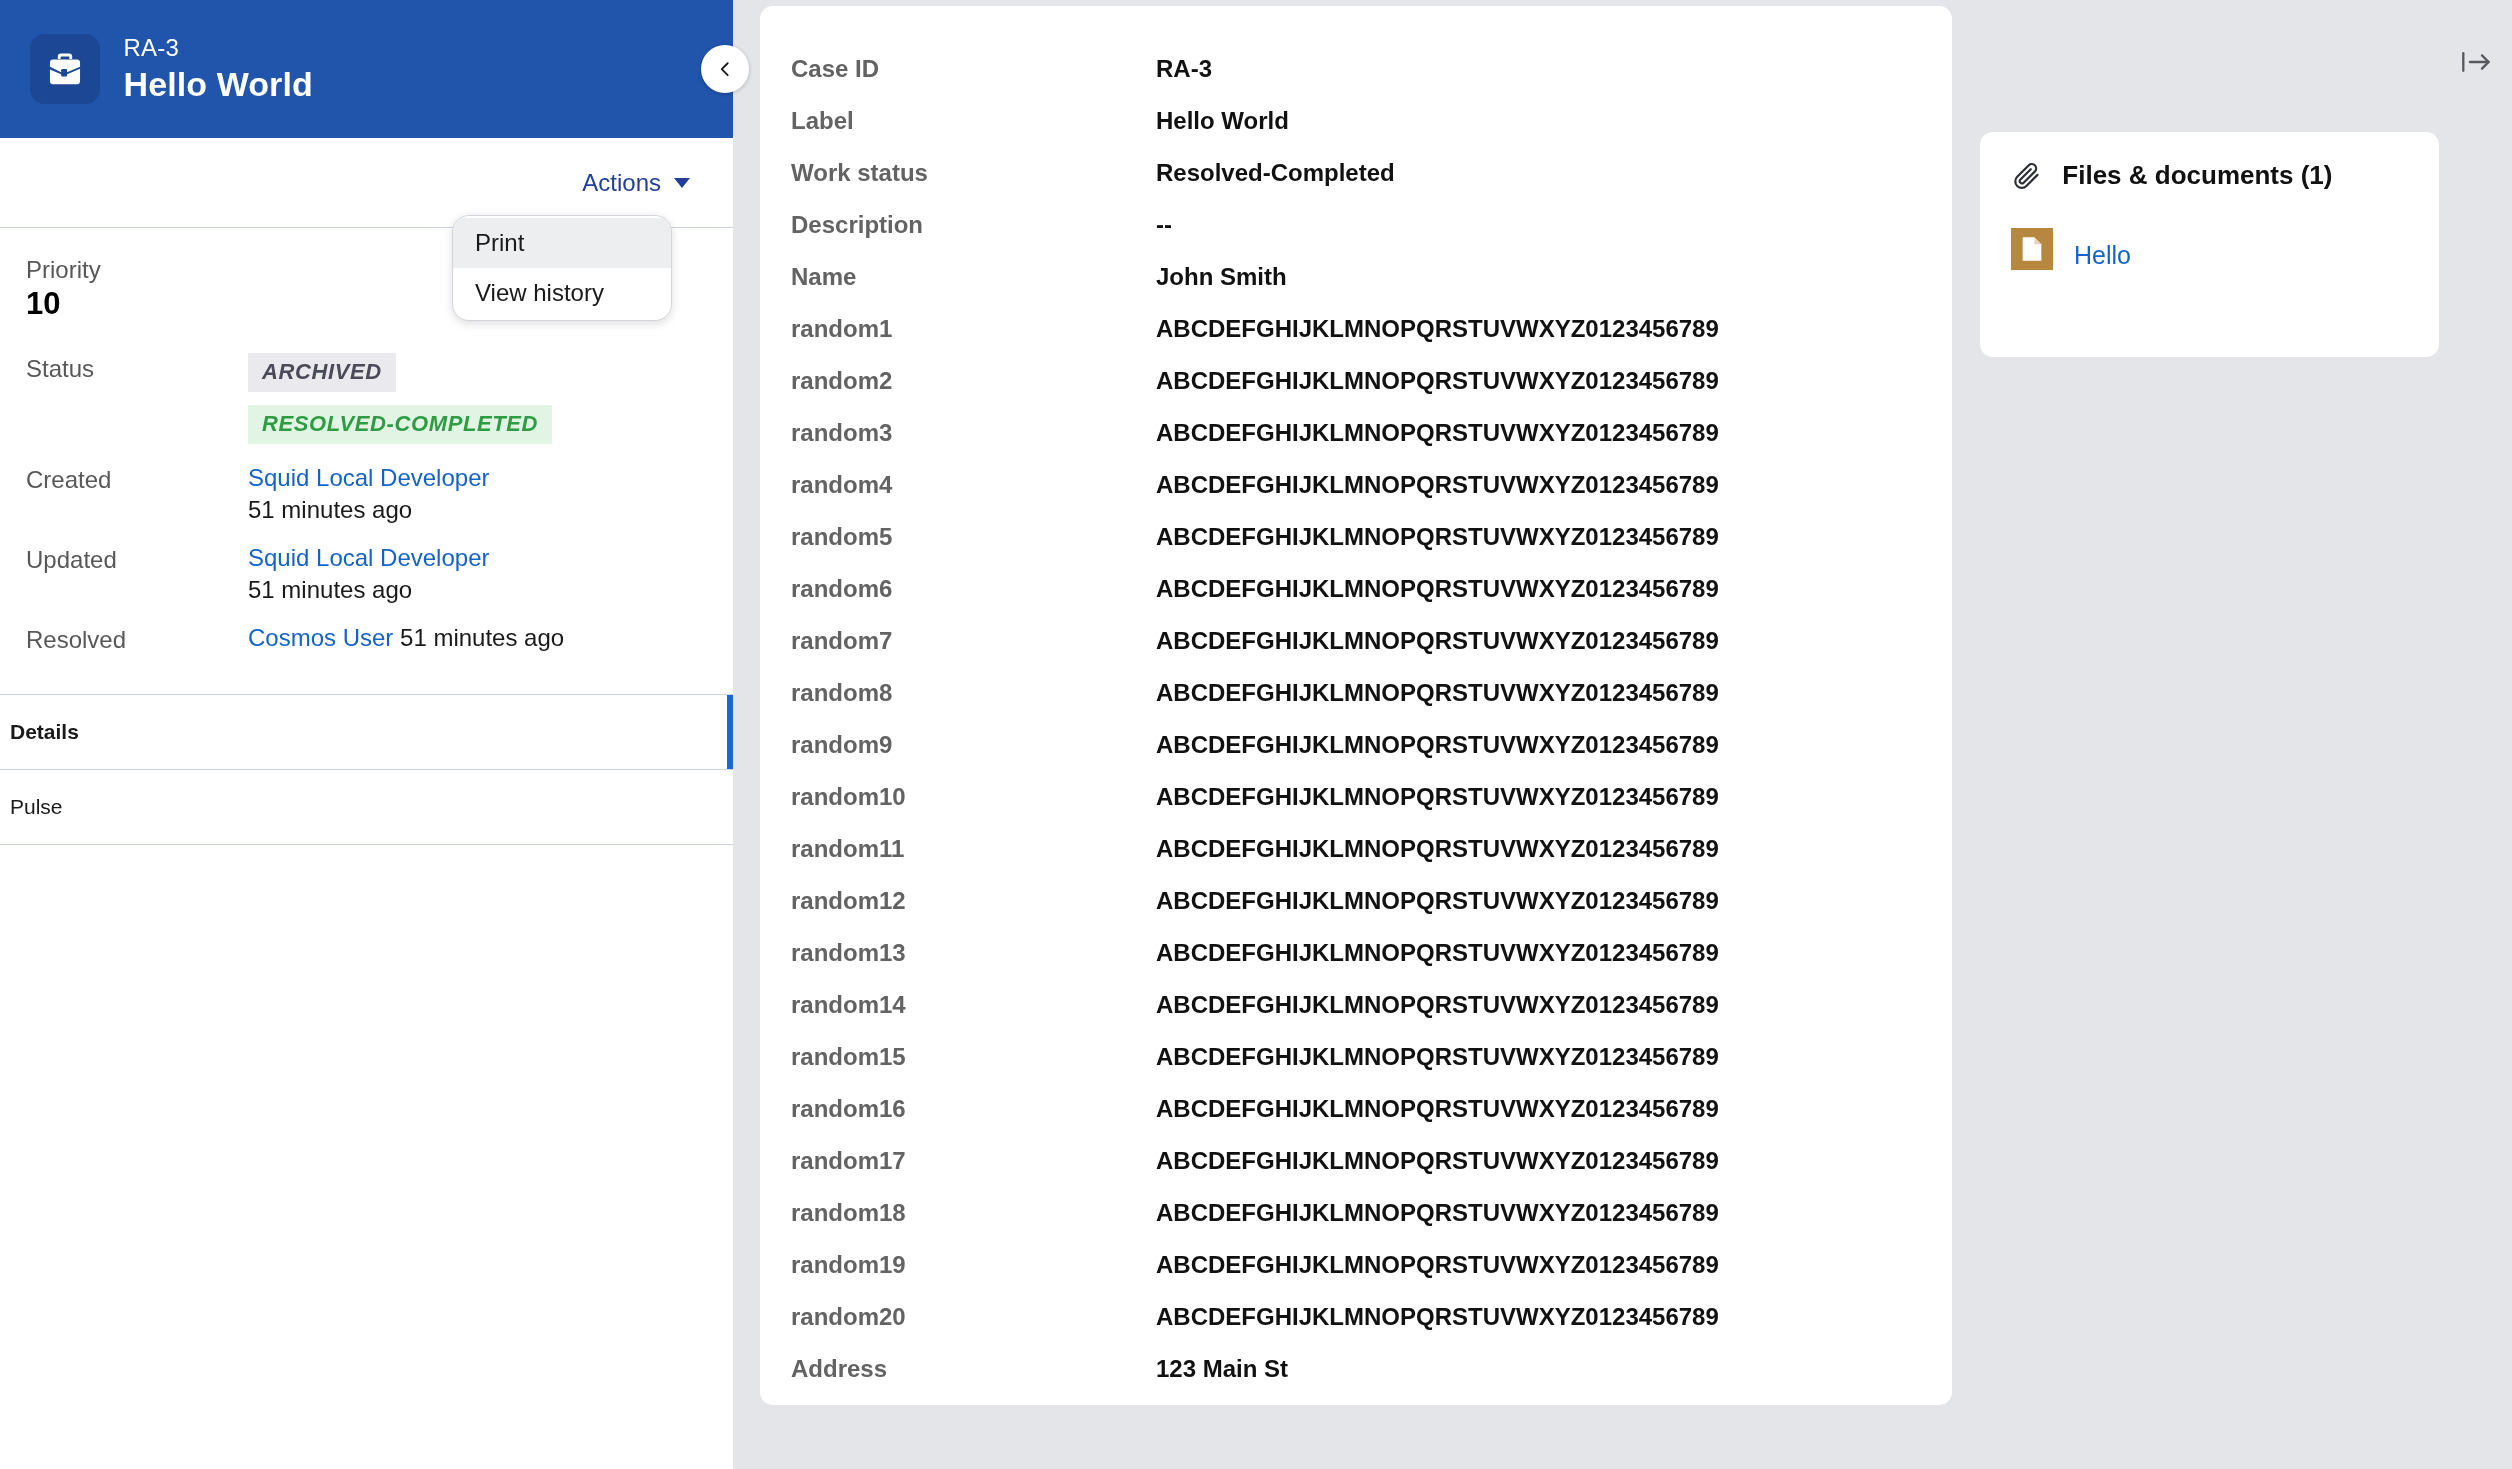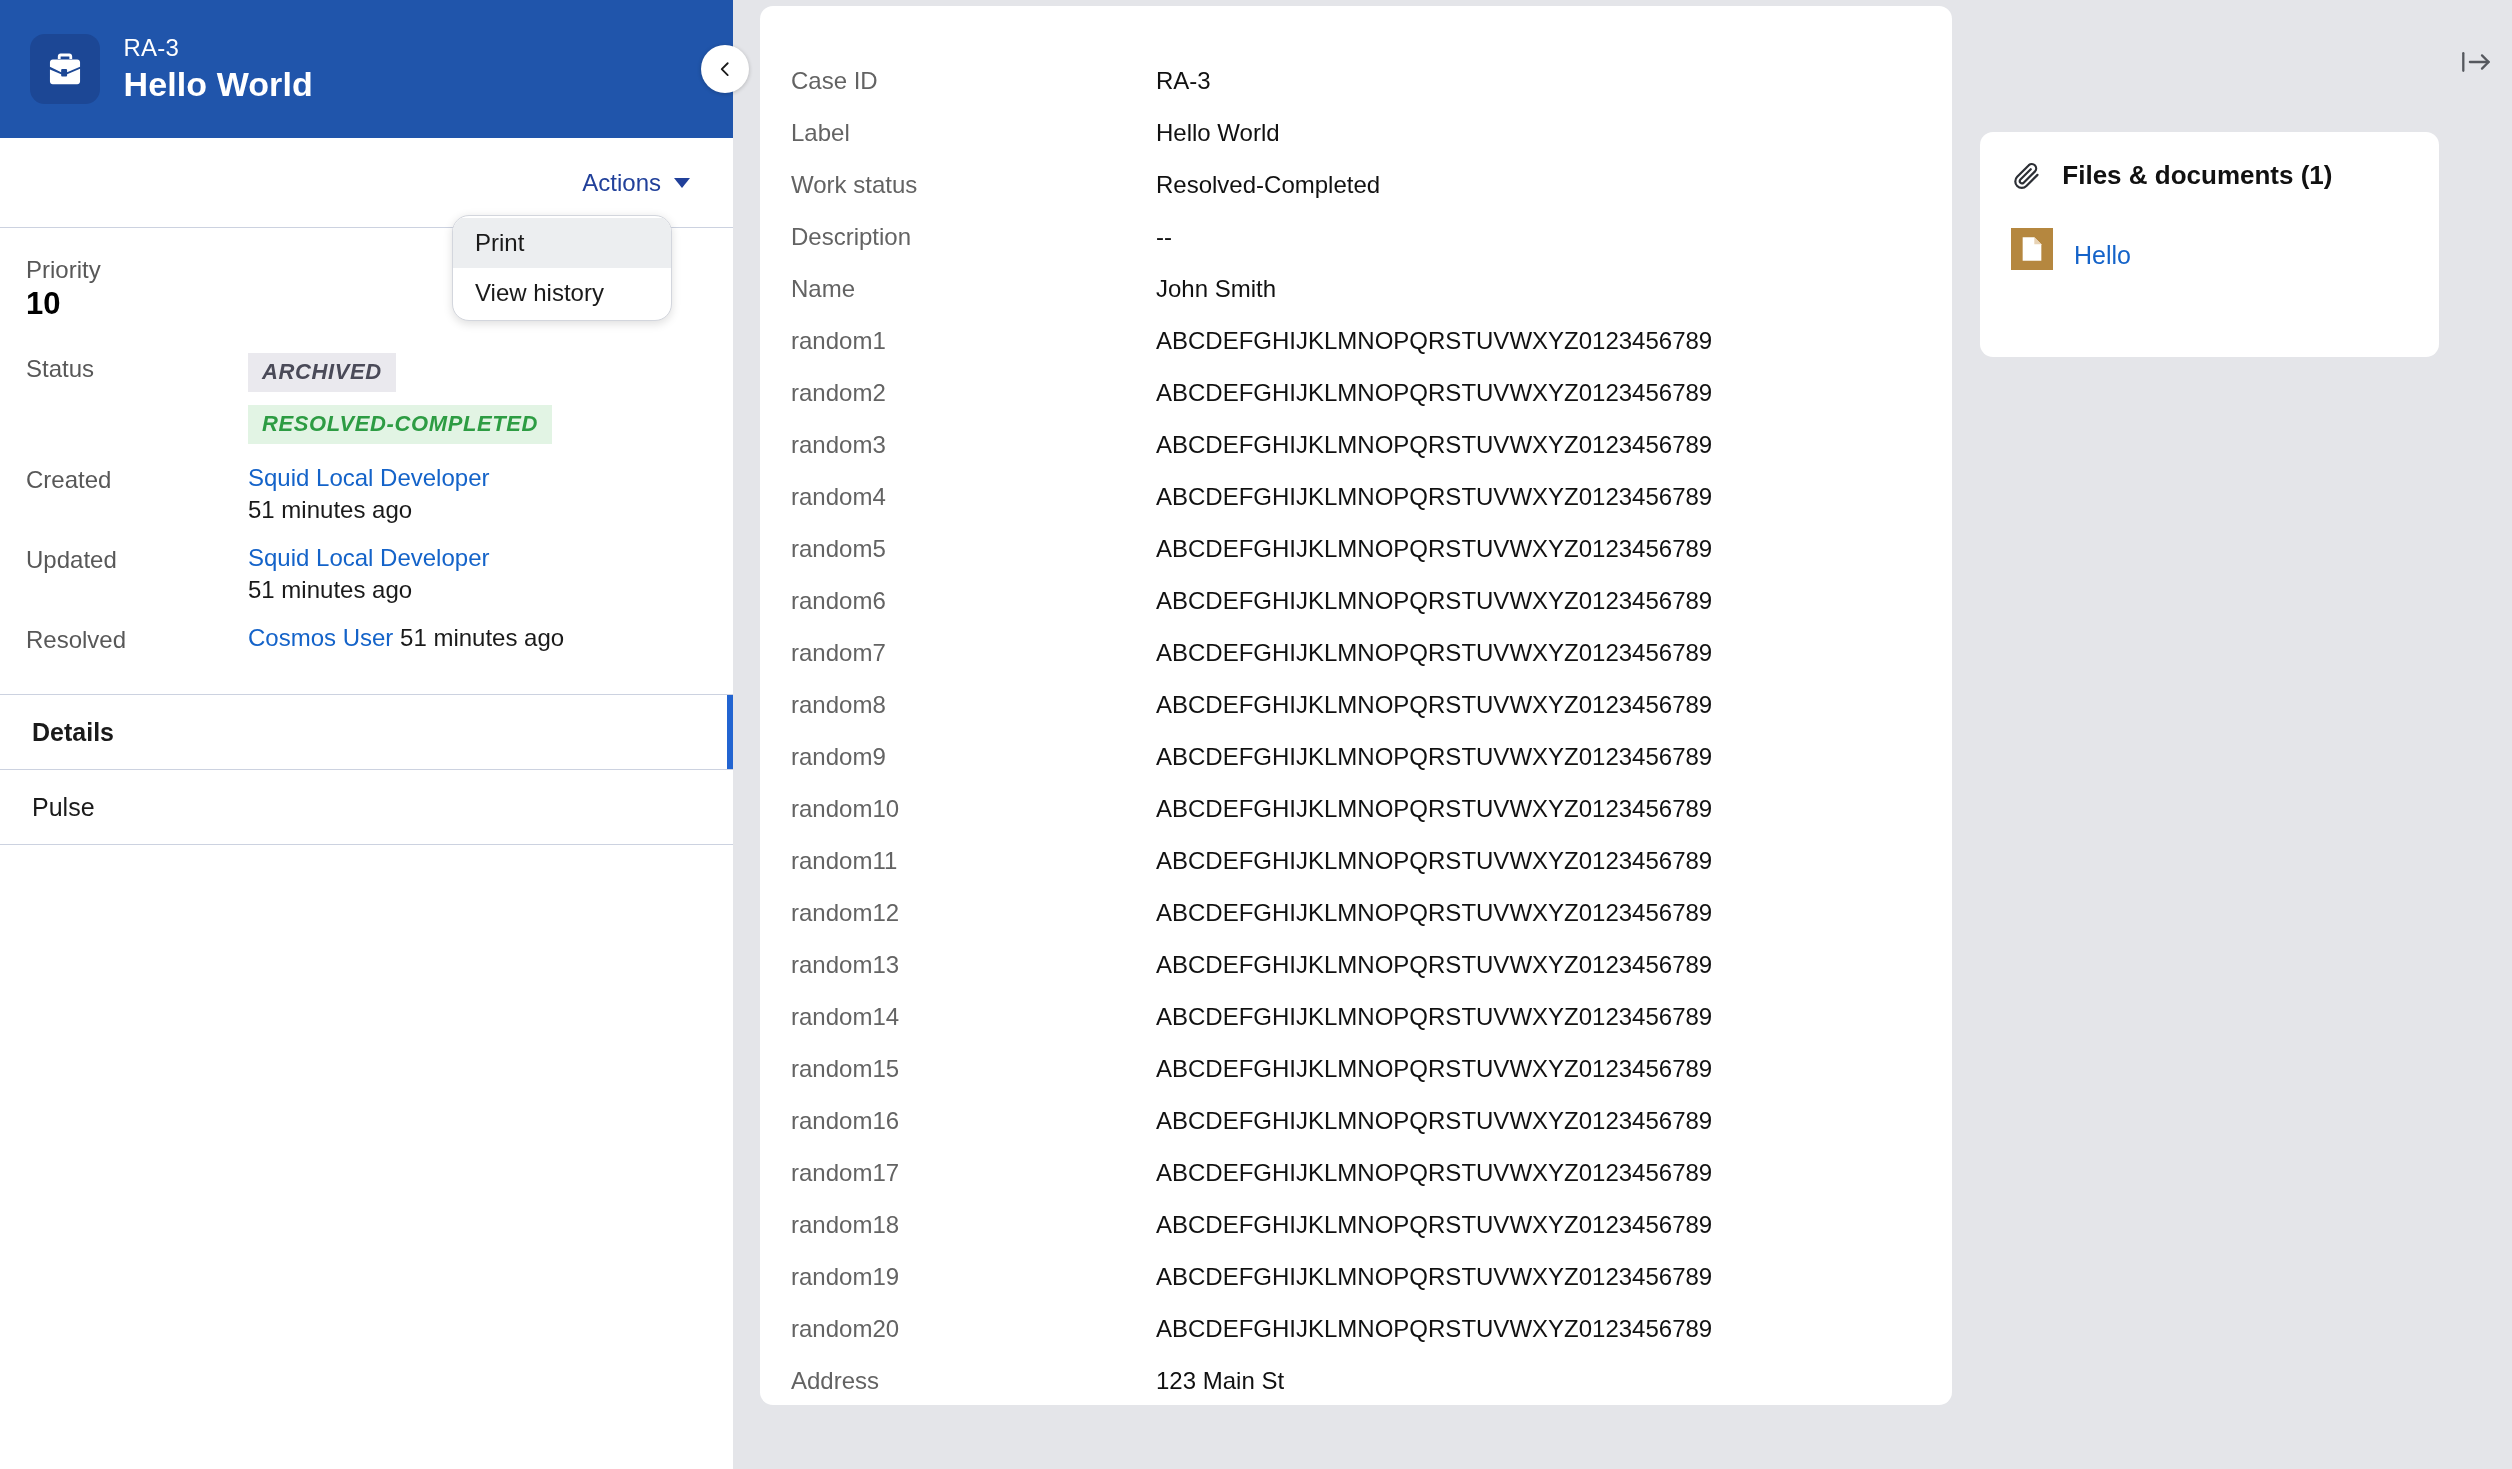--- a/index.html
+++ b/index.html
@@ -164,23 +164,23 @@
 
   .link { color: #1463c9; cursor: pointer; }
   .meta-sub { color: #1a1a1a; margin-top: 3.7px; }
 
   .tabs-list { border-top: 1.8px solid #ccd2e0; }
   .tab-row {
     position: relative;
     height: 75px;
     display: flex;
     align-items: center;
-    padding-left: 32px;
+    padding-left: 10px;
     border-bottom: 1.8px solid #ccd2e0;
-    font-size: 25px;
+    font-size: 21px;
     color: #1a1a1a;
     cursor: pointer;
     background: #fff;
   }
   .tab-row.is-active { font-weight: bold; }
   .tab-row.is-active::after {
     content: "";
     position: absolute;
     right: 0; top: 0;
     width: 6.5px; height: 100%;
@@ -194,22 +194,23 @@
     top: 5.5px;
     width: 1192px;
     height: 1399px;
     background: #ffffff;
     border-radius: 13px;
     padding: 37px 31px 37px 31px;
     overflow: hidden;
   }
   .field-row {
     display: flex;
-    align-items: flex-end;
+    align-items: center;
     height: 52px;
+    font-weight: bold;
   }
   .field-label {
     width: 365px;
     flex: 0 0 365px;
     font-size: 24px;
     color: #636363;
   }
   .field-value {
     font-size: 24px;
     color: #111111;

